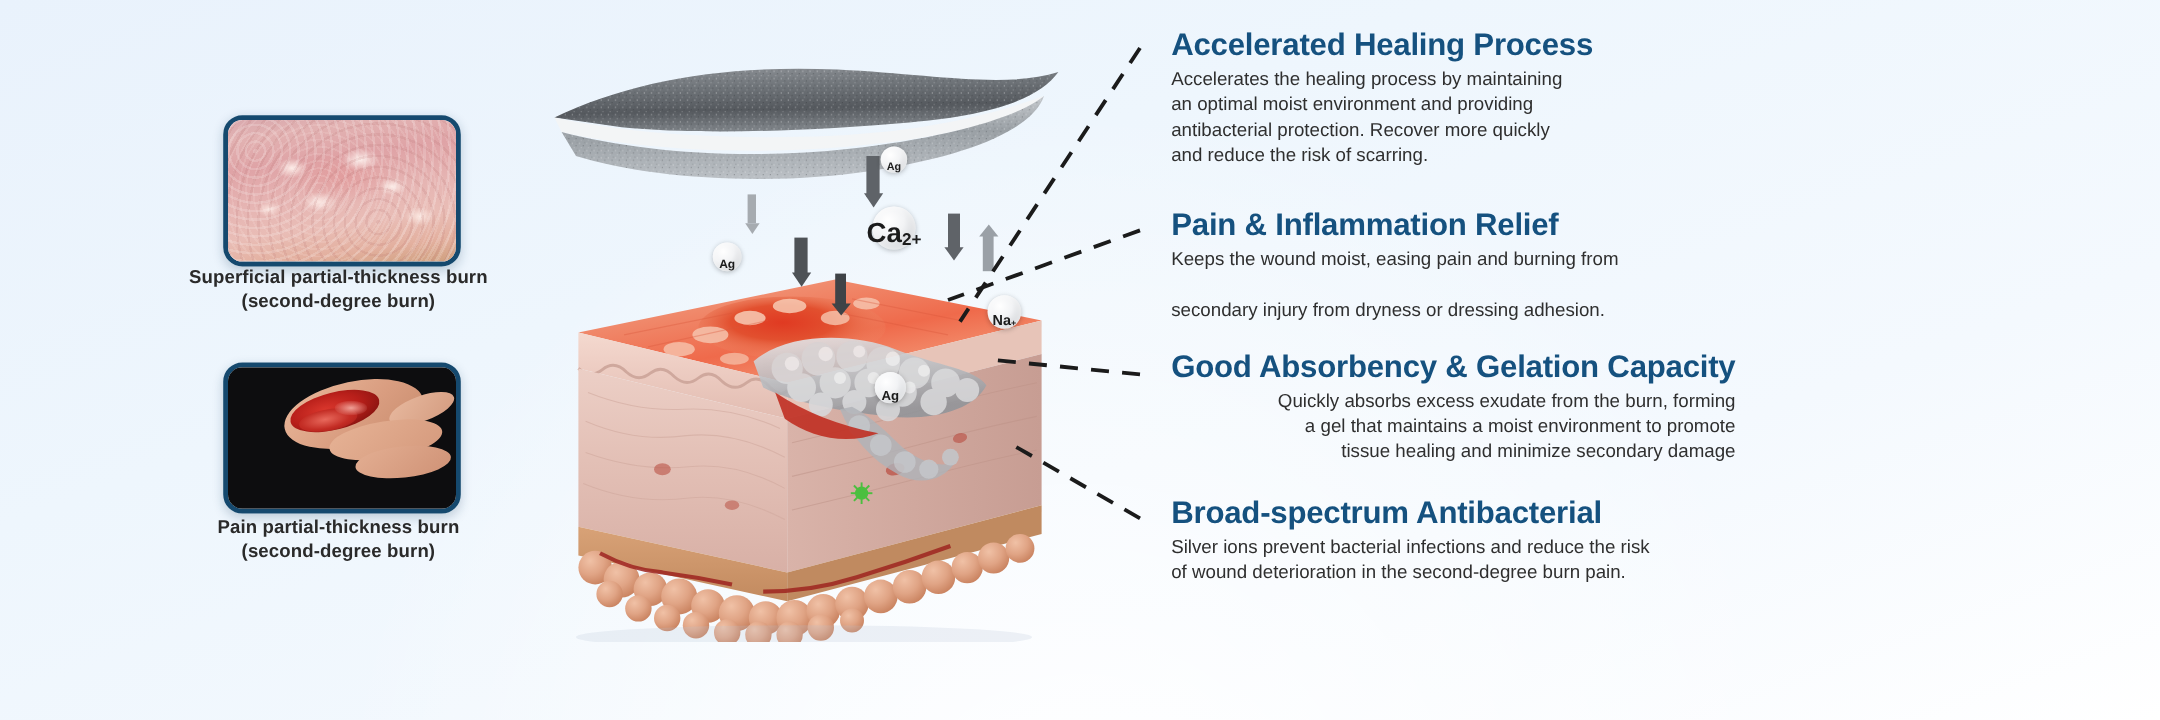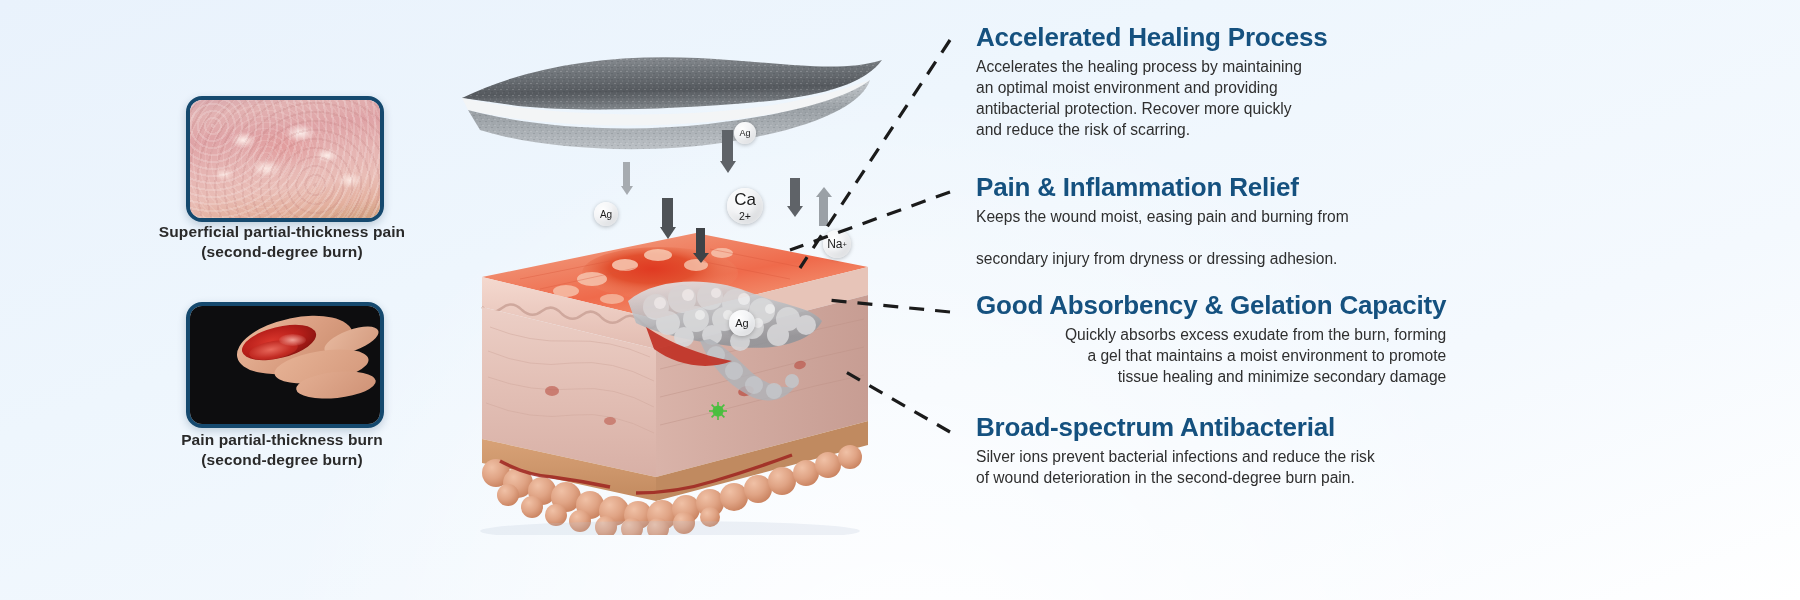--- a/index.html
+++ b/index.html
@@ -83,22 +83,22 @@
   
   #skinblock{position:absolute;left:20px;top:185px;width:420px;height:320px;}
 
   .arrow{position:absolute;background:#6c6f73;}
   .arrow i{position:absolute;left:50%;bottom:-9px;transform:translateX(-50%);
     width:0;height:0;border-left:8px solid transparent;border-right:8px solid transparent;}
   .arrow.up i{bottom:auto;top:-9px;border-bottom:10px solid #9aa0a6;border-top:none;}
 
   .ion{
     position:absolute;border-radius:50%;
-    display:flex;align-items:center;justify-content:center;
-    color:#1b1b1b;font-weight:normal;
+    display:flex;align-items:flex-end;justify-content:center;
+    color:#1b1b1b;font-weight:bold;
     background:radial-gradient(circle at 36% 32%, #ffffff 0%, #f2f3f5 40%, #d8dadd 70%, #b9bcc0 100%);
     box-shadow:0 1px 4px rgba(0,0,0,.25), inset 0 0 6px rgba(255,255,255,.8);
   }
   .ion sup{font-size:.62em;vertical-align:super;}
 
   
   #features{position:absolute;left:968px;top:0;width:832px;height:600px;}
   .feat{position:absolute;left:8px;}
   .feat h3{margin:0 0 6px 0;font-size:26px;line-height:1.05;font-weight:bold;color:#15517f;
     letter-spacing:-.2px;}
@@ -115,21 +115,21 @@
 <body>
 
 <div id="stage">
 
   <div class="photo-card" id="photo1">
     <div class="photo-inner">
       <div class="skin1"></div>
     </div>
   </div>
   <div class="cap" id="cap1">
-    <div>Superficial partial-thickness pain</div>
+    <div>Superficial partial-thickness burn</div>
     <div>(second-degree burn)</div>
   </div>
 
   <div class="photo-card" id="photo2">
     <div class="photo-inner">
       <div class="skin2">
         <div class="hand" id="h1"></div>
         <div class="hand" id="h4"></div>
         <div class="hand" id="h2"></div>
         <div class="hand" id="h3"></div>
@@ -381,30 +381,30 @@
       <i></i>
       </div>
     <div class="arrow" style="left:256px;top:198px;width:9px;height:26px;background:#3f4347;">
       <i style="border-top:10px solid #3f4347;"></i>
       </div>
 
     <div class="ion" style="left:294px;top:92px;width:22px;height:22px;font-size:9px;">
       <span>Ag</span>
       </div>
 
-    <div class="ion" style="left:287px;top:158px;width:36px;height:36px;font-size:17px;flex-direction:column;">
+    <div class="ion" style="left:287px;top:142px;width:36px;height:36px;font-size:23px;">
       <span>Ca</span>
         <sup>2+</sup>
       </div>
 
     <div class="ion" style="left:154px;top:172px;width:24px;height:24px;font-size:10px;">
       <span>Ag</span>
       </div>
 
-    <div class="ion" style="left:383px;top:200px;width:28px;height:28px;font-size:12px;">
+    <div class="ion" style="left:383px;top:216px;width:28px;height:28px;font-size:12px;">
       <span>Na</span>
         <sup>+</sup>
       </div>
 
     <div class="ion" style="left:289px;top:280px;width:26px;height:26px;font-size:11px;">
       <span>Ag</span>
       </div>
   </div>
 
   <svg id="leaders">

